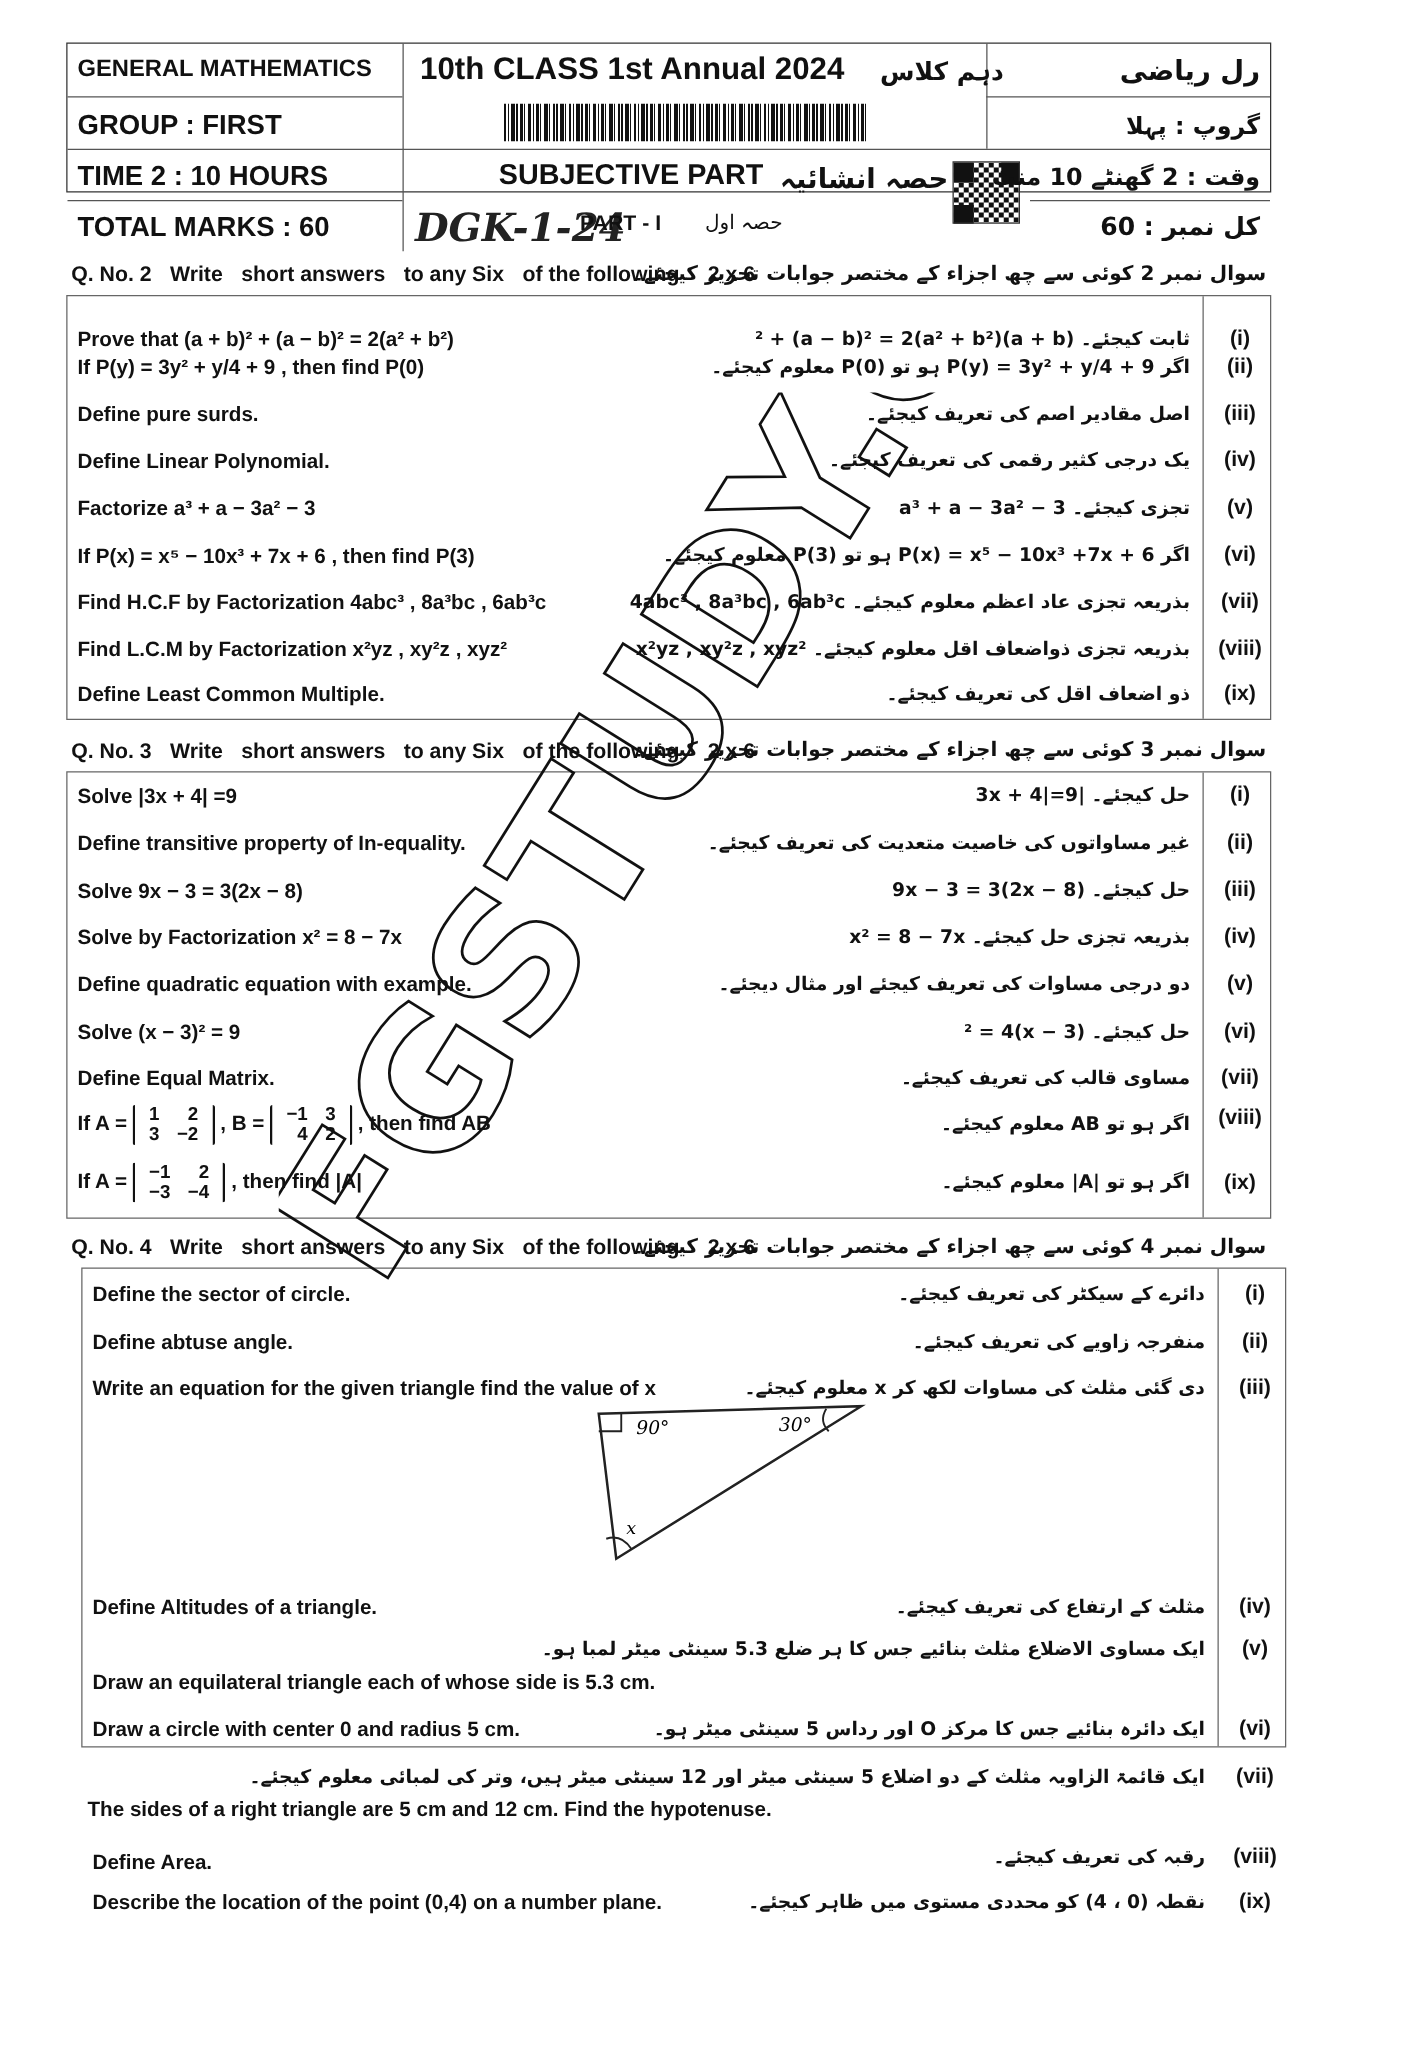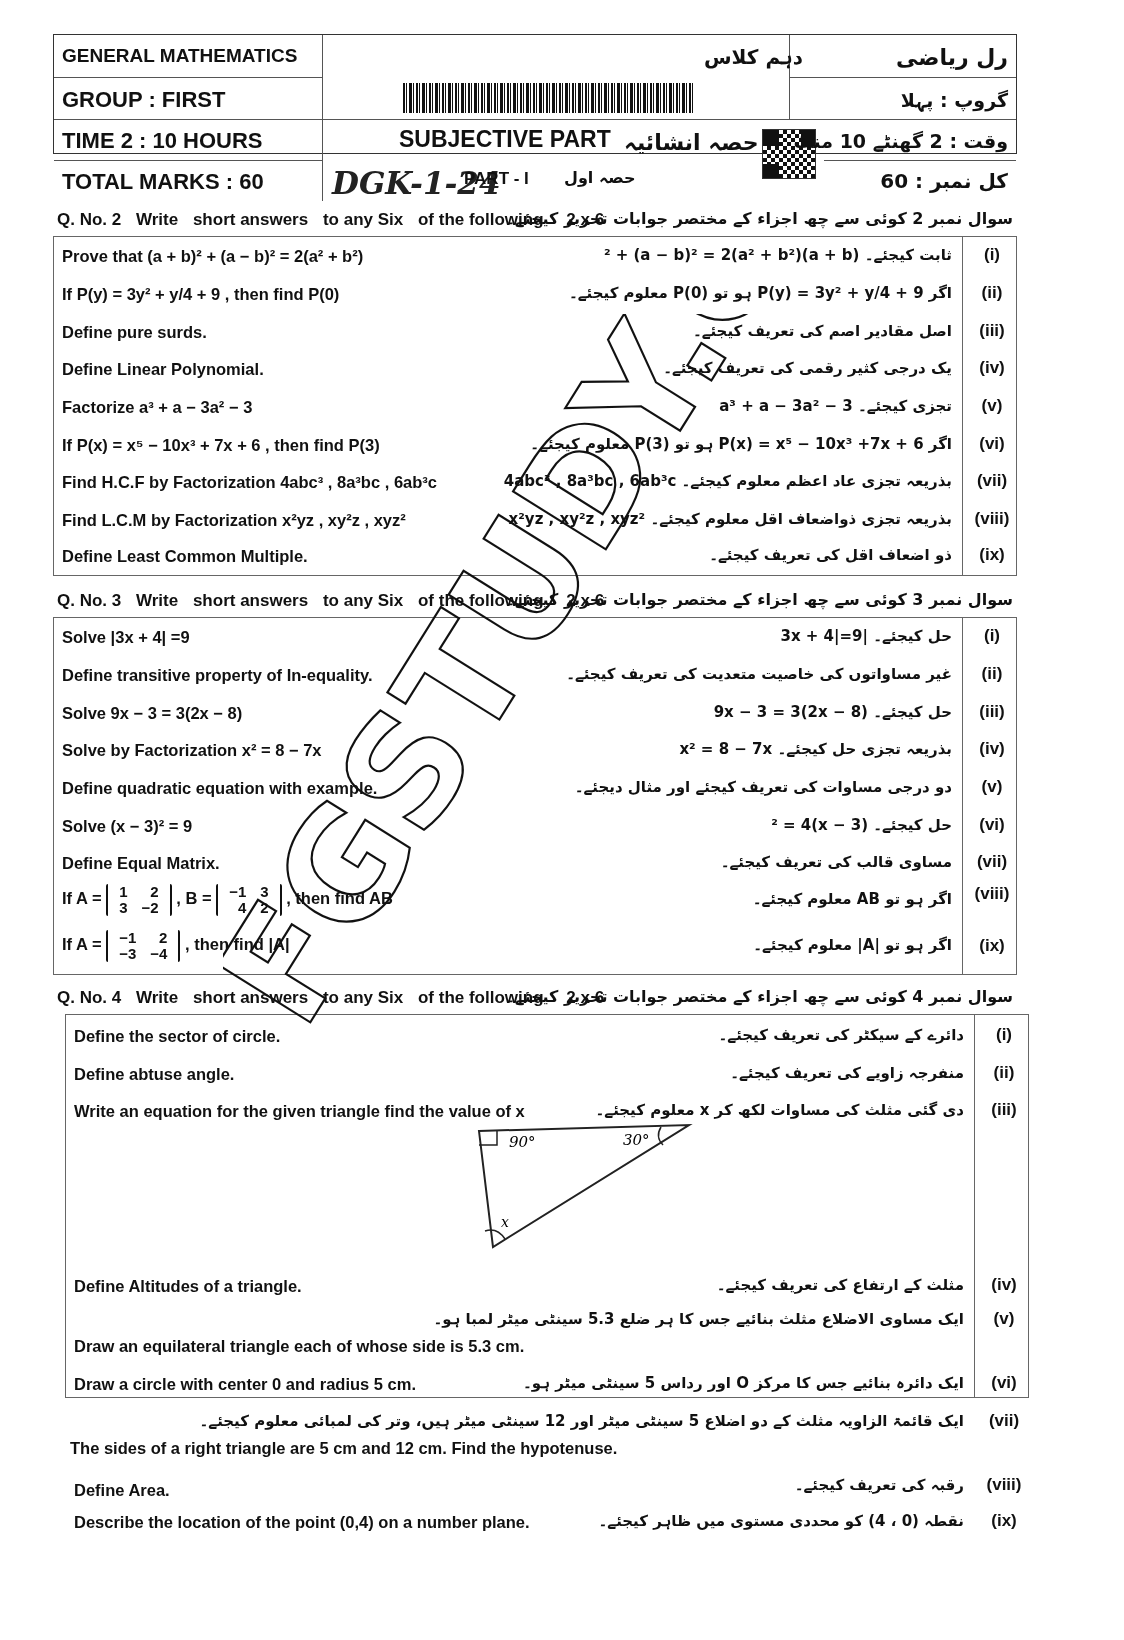--- a/index.html
+++ b/index.html
@@ -50,54 +50,55 @@
 
     <div class="c" style="left:268px;top:0;width:0;height:166px;border-width:0 0 0 1.2px;"></div>
     <div class="c" style="left:735px;top:0;width:0;height:84px;border-width:0 0 0 1.2px;"></div>
     <div class="c" style="left:0;top:42px;width:268px;height:0;border-width:1.2px 0 0 0;"></div>
     <div class="c" style="left:735px;top:42px;width:227px;height:0;border-width:1.2px 0 0 0;"></div>
     <div class="c" style="left:0;top:84px;width:962px;height:0;border-width:1.2px 0 0 0;"></div>
     <div class="c" style="left:0;top:125px;width:268px;height:0;border-width:1.2px 0 0 0;"></div>
     <div class="c" style="left:770px;top:125px;width:192px;height:0;border-width:1.2px 0 0 0;"></div>
 
     <div class="t" style="left:8px;top:10px;font-size:19px;">GENERAL MATHEMATICS</div>
+    <div class="t" style="left:282px;top:6px;font-size:25px;">10th CLASS  1st Annual 2024</div>
     <div class="t urdu" style="left:650px;top:10px;font-size:20px;">دہم کلاس</div>
     <div class="t urdu" style="right:8px;top:10px;font-size:22px;">رل ریاضی</div>
 
     <div class="t" style="left:8px;top:52px;font-size:22px;">GROUP : FIRST</div>
     <div class="barcode"></div>
     <div class="t urdu" style="right:8px;top:54px;font-size:19px;">گروپ : پہلا</div>
 
     <div class="t" style="left:8px;top:93px;font-size:22px;">TIME   2 : 10 HOURS</div>
     <div class="t" style="left:345px;top:91px;font-size:23px;">SUBJECTIVE PART</div>
     <div class="t urdu" style="left:570px;top:95px;font-size:22px;">حصہ انشائیہ</div>
     <div class="qr"></div>
     <div class="t urdu" style="right:8px;top:95px;font-size:19px;">وقت : 2 گھنٹے 10 منٹ</div>
 
     <div class="t" style="left:8px;top:134px;font-size:22px;">TOTAL MARKS : 60</div>
     <div class="t handwrite" style="left:278px;top:130px;font-size:31px;">DGK-1-24</div>
     <div class="t" style="left:410px;top:134px;font-size:17px;">PART - I</div>
-    <div class="t urdu" style="left:510px;top:133px;font-size:16px;font-weight:bold;">حصہ اول</div>
+    <div class="t urdu" style="left:510px;top:133px;font-size:16px;font-weight:normal;">حصہ اول</div>
     <div class="t urdu" style="right:8px;top:134px;font-size:20px;">کل نمبر : 60</div>
   </div>
 
   <div class="qhead" style="top:172px;">
     <div class="en">
       <span>Q. No. 2</span>
       <span>Write</span>
       <span>short answers</span>
       <span>to any Six</span>
       <span>of the following</span>
       <span style="margin-left:8px;">2 x 6</span>
     </div>
     <div class="ur urdu">سوال نمبر 2  کوئی سے چھ اجزاء کے مختصر جوابات تحریر کیجئے۔</div>
   </div>
   <div class="qbox" style="top:202px;height:340px;">
     <div class="numcol"></div>
-    <div class="row" style="top:2px;">
+    <div class="row" style="top:18px;">
         <span class="en">Prove that (a + b)² + (a − b)² = 2(a² + b²)</span>
         <span class="ur urdu">ثابت کیجئے۔  (a + b)² + (a − b)² = 2(a² + b²)</span>
         <span class="num">(i)</span>
       </div>
     <div class="row" style="top:40px;">
         <span class="en">If P(y) = 3y² + y/4 + 9 , then find P(0)</span>
         <span class="ur urdu">اگر  P(y) = 3y² + y/4 + 9  ہو تو P(0) معلوم کیجئے۔</span>
         <span class="num">(ii)</span>
       </div>
     <div class="row" style="top:78px;">

